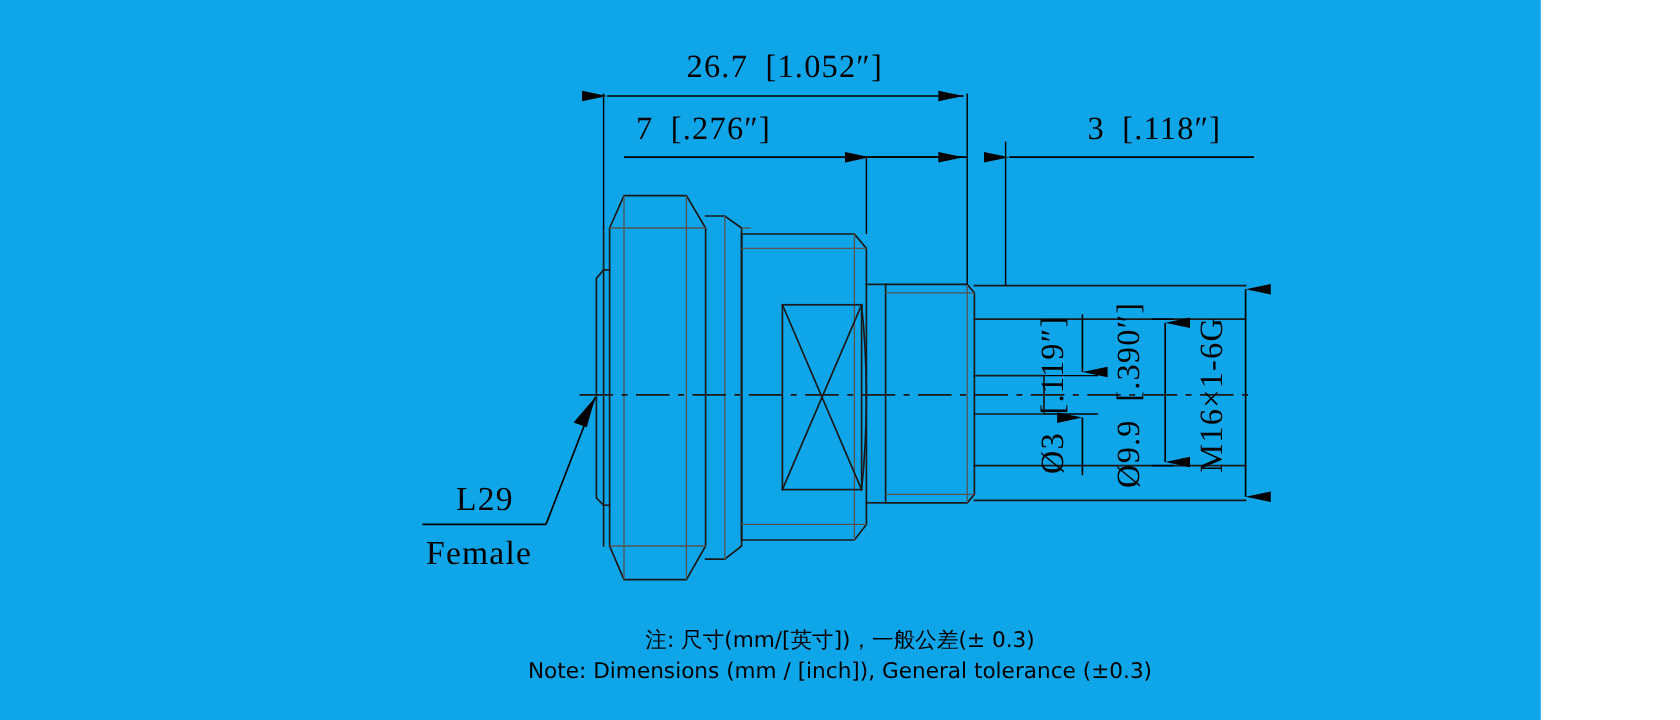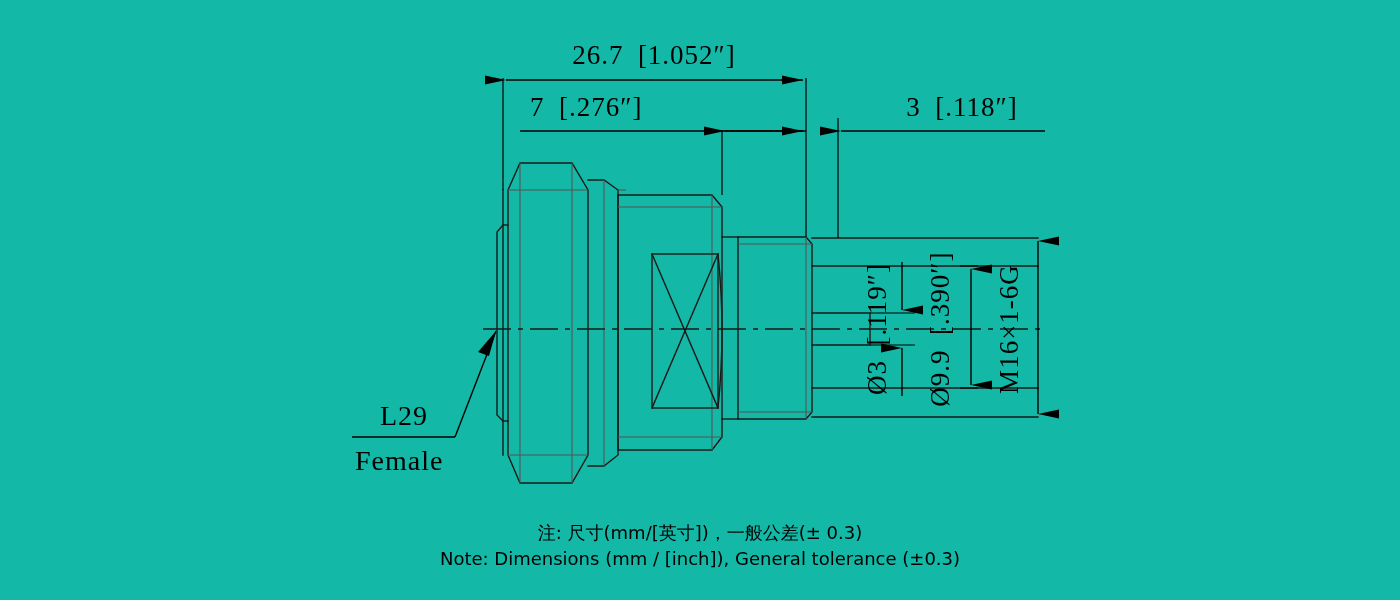--- a/index.html
+++ b/index.html
@@ -5,23 +5,23 @@
   html, body {
     margin: 0;
     padding: 0;
     background: #ffffff;
   }
   body {
     font-family: "Liberation Serif", serif;
   }
   #drawing-root {
     position: relative;
-    width: 1400px;
+    width: 1284px;
     height: 600px;
-    background: #14b8a6;
+    background: #0ea5e9;
     overflow: hidden;
   }
   svg#drawing-canvas {
     position: absolute;
     left: 0;
     top: 0;
     width: 1400px;
     height: 600px;
     display: block;
   }

